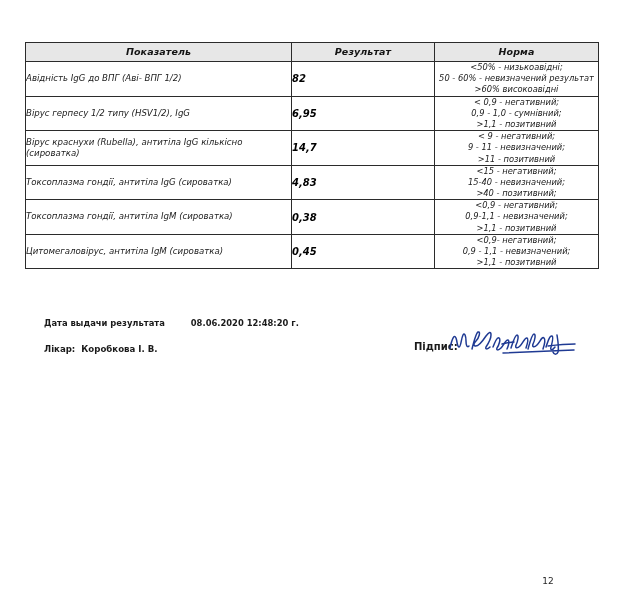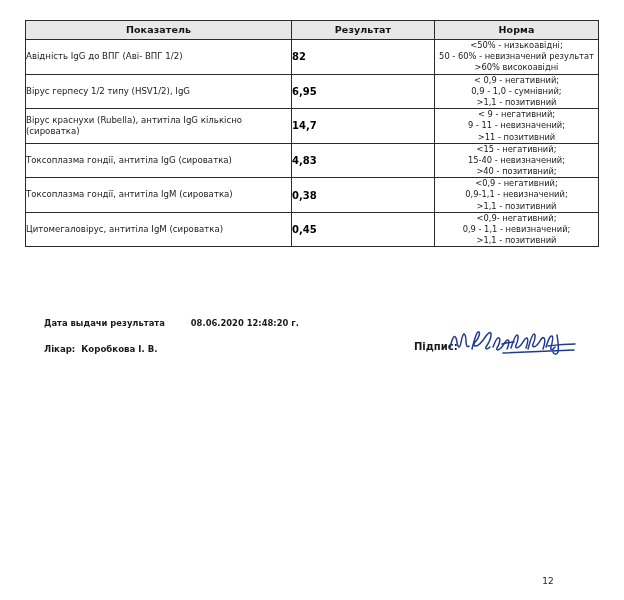--- a/index.html
+++ b/index.html
@@ -22,24 +22,25 @@
     left: 0;
     top: 0;
     width: 624px;
     height: 600px;
   }
 
   
   .result-table {
     position: absolute;
     left: 25px;
-    top: 20px;
+    top: 42px;
     width: 573px;
     border-collapse: collapse;
     table-layout: fixed;
+    font-style: italic;
   }
   .result-table td,
   .result-table th {
     border: 1px solid #2b2b2b;
     padding: 0;
     vertical-align: middle;
   }
 
   col.c-name   { width: 266px; }
   col.c-result { width: 143px; }

